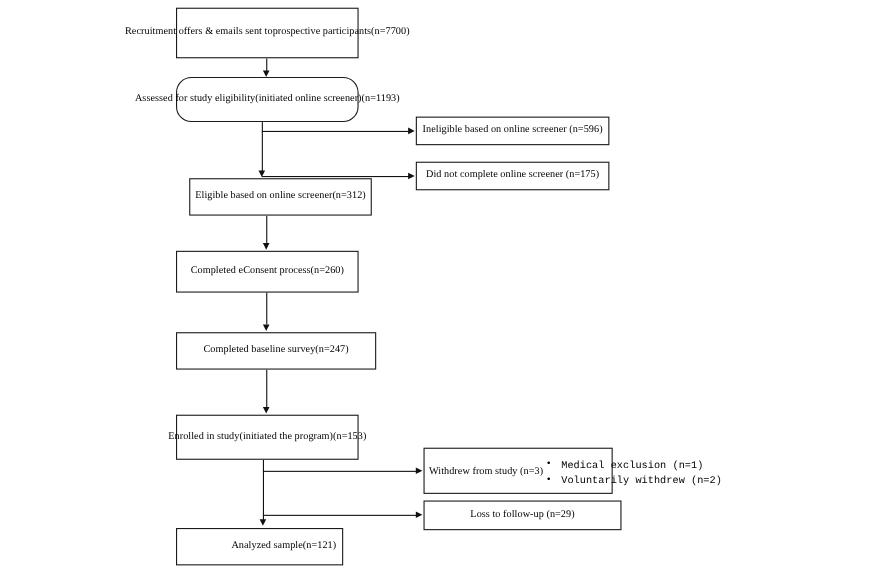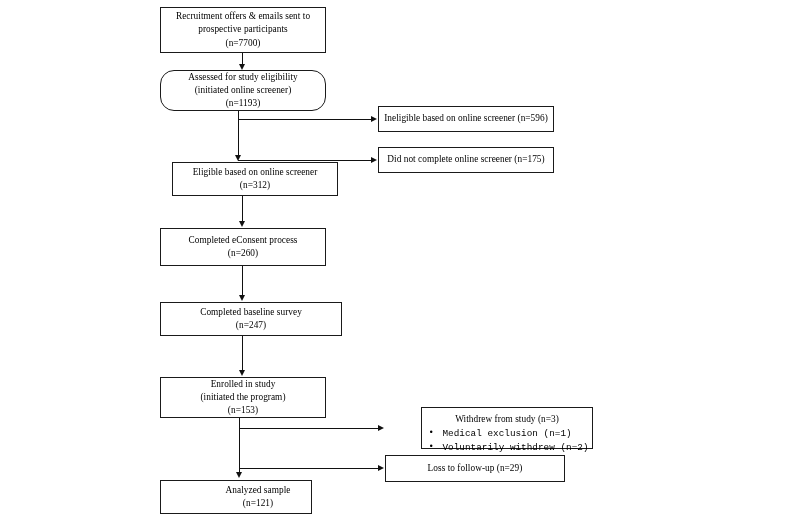--- a/index.html
+++ b/index.html
@@ -20,37 +20,36 @@
     overflow: hidden;
   }
 
   
   .node {
     position: absolute;
     box-sizing: border-box;
     border: 1.3px solid #1a1a1a;
     background: #ffffff;
     display: flex;
-    flex-direction: column;
+    flex-direction: row;
     align-items: center;
     justify-content: center;
     text-align: center;
     font-size: 9.3px;
     line-height: 1.42;
     letter-spacing: 0.04px;
     padding: 2px 4px;
     z-index: 3;
   }
   .node .line { display: block; white-space: nowrap; }
 
   
   .node.bulleted {
     justify-content: flex-start;
     padding-top: 5px;
-    margin-left: 36px;
   }
   .node .bullets {
     list-style: none;
     margin: 1px 0 0 0;
     padding: 0;
     text-align: left;
     font-family: Liberation Mono, monospace;
   }
   .node .bullets li {
     position: relative;

